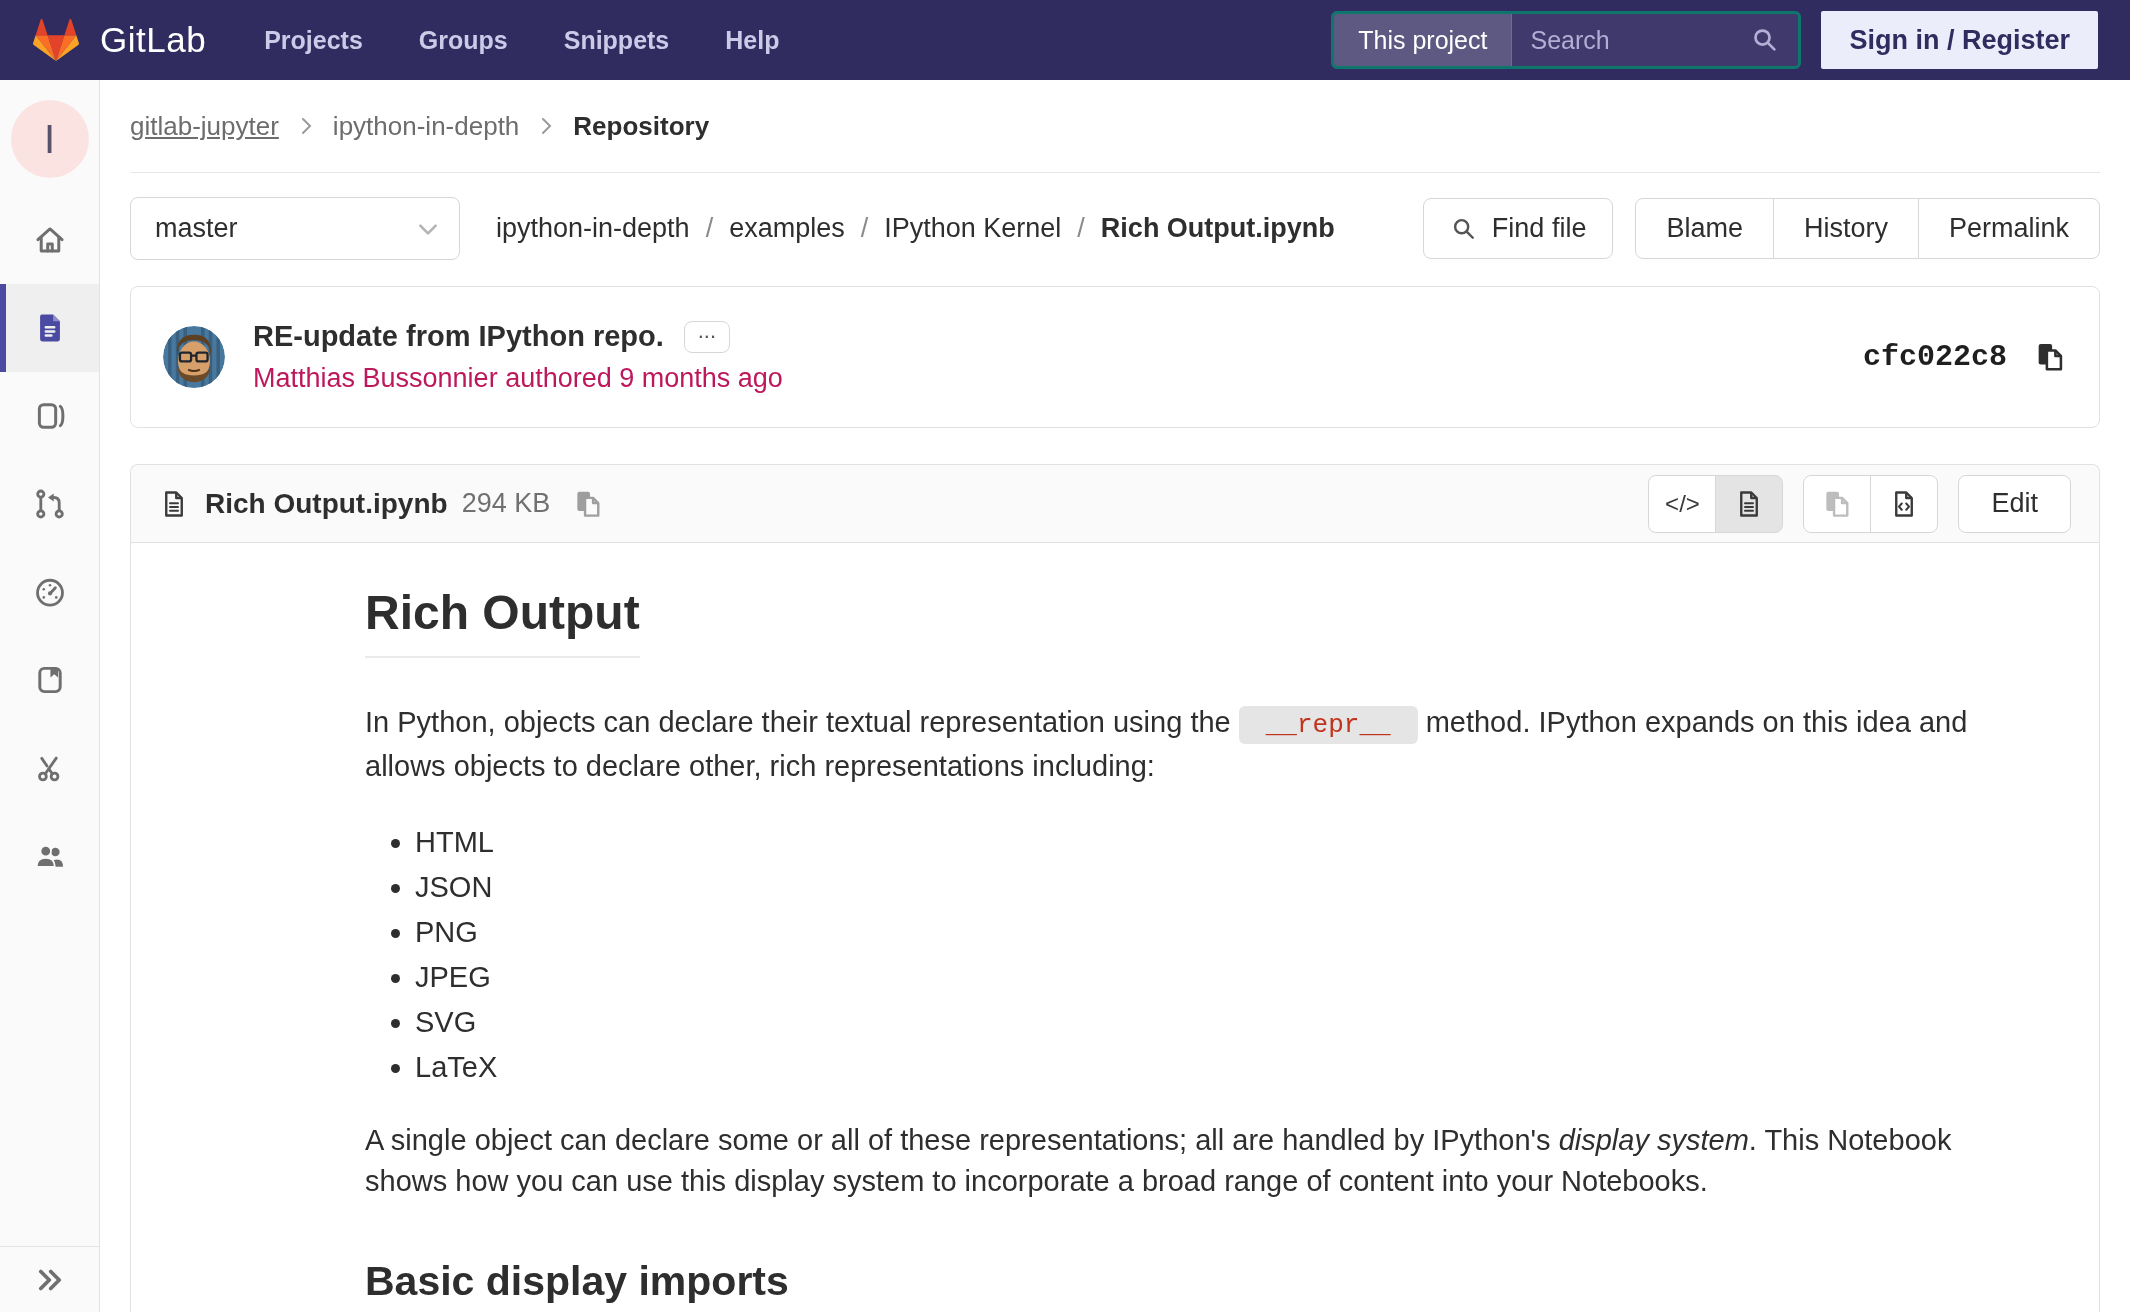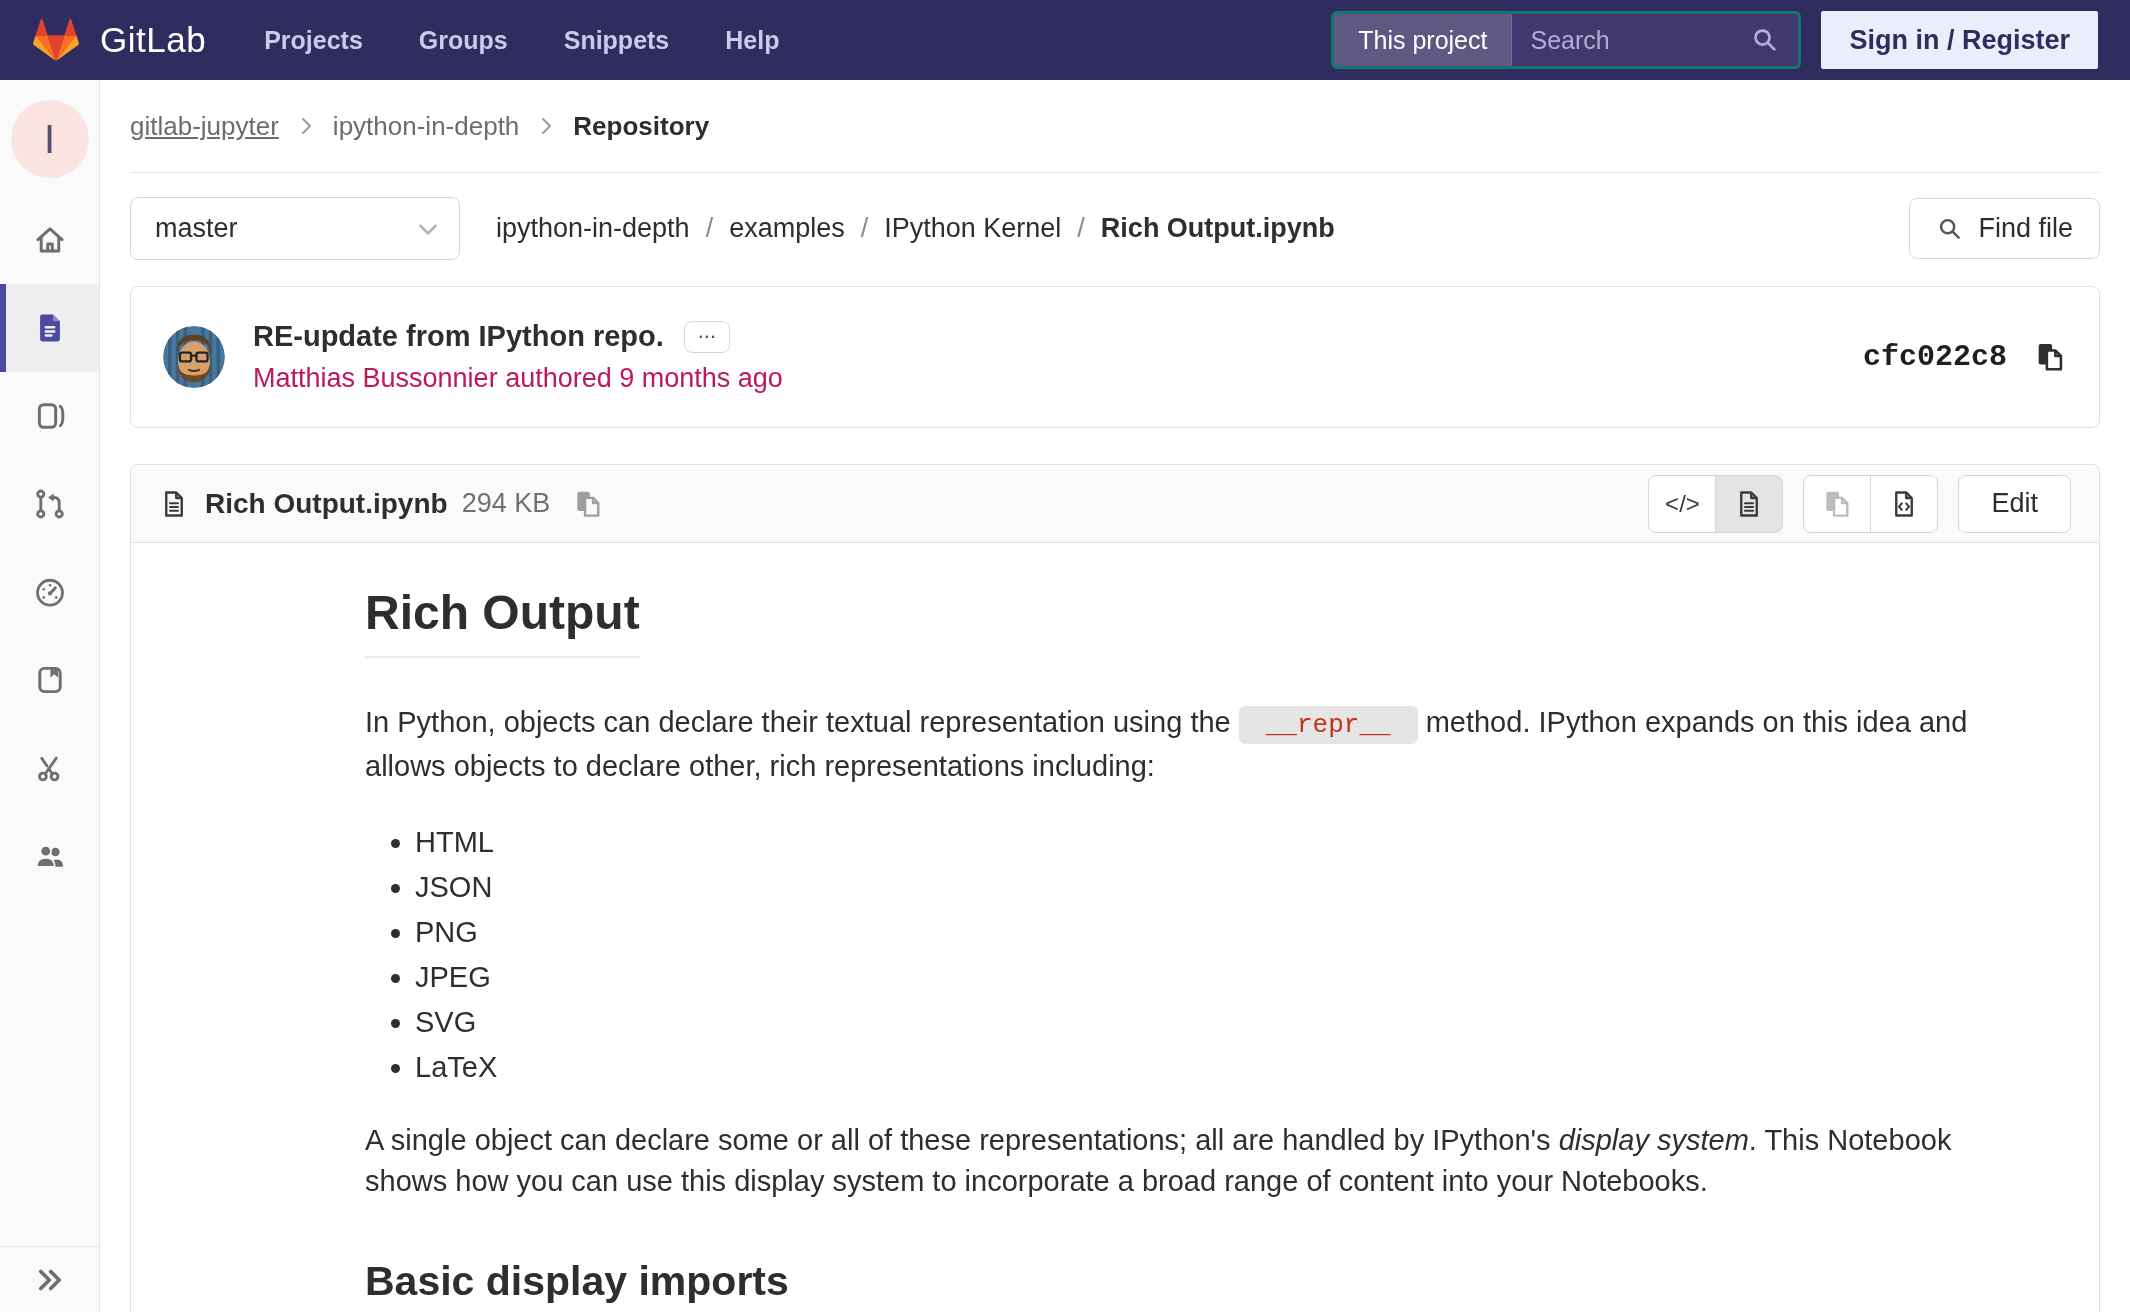--- a/index.html
+++ b/index.html
@@ -282,20 +282,25 @@
       <div class="file-nav-right">
         <button class="btn find-file">
           <span>
             <svg width="28" height="28" viewBox="0 0 24 24" fill="none" stroke="#555" stroke-width="2.1" stroke-linecap="round">
                 <circle cx="10" cy="10" r="5.6"></circle>
                 <line x1="14.3" y1="14.3" x2="19.5" y2="19.5"></line>
               </svg>
           </span>
           <span>Find file</span>
         </button>
+        <div class="btn-group">
+          <button class="btn">Blame</button>
+          <button class="btn">History</button>
+          <button class="btn">Permalink</button>
+        </div>
       </div>
     </div>
 
     <div class="commit-panel">
       <div class="commit-avatar">
         <svg viewBox="0 0 64 64">
           <defs>
               <clipPath id="avclip">
                 <circle cx="32" cy="32" r="32"></circle>
               </clipPath>

